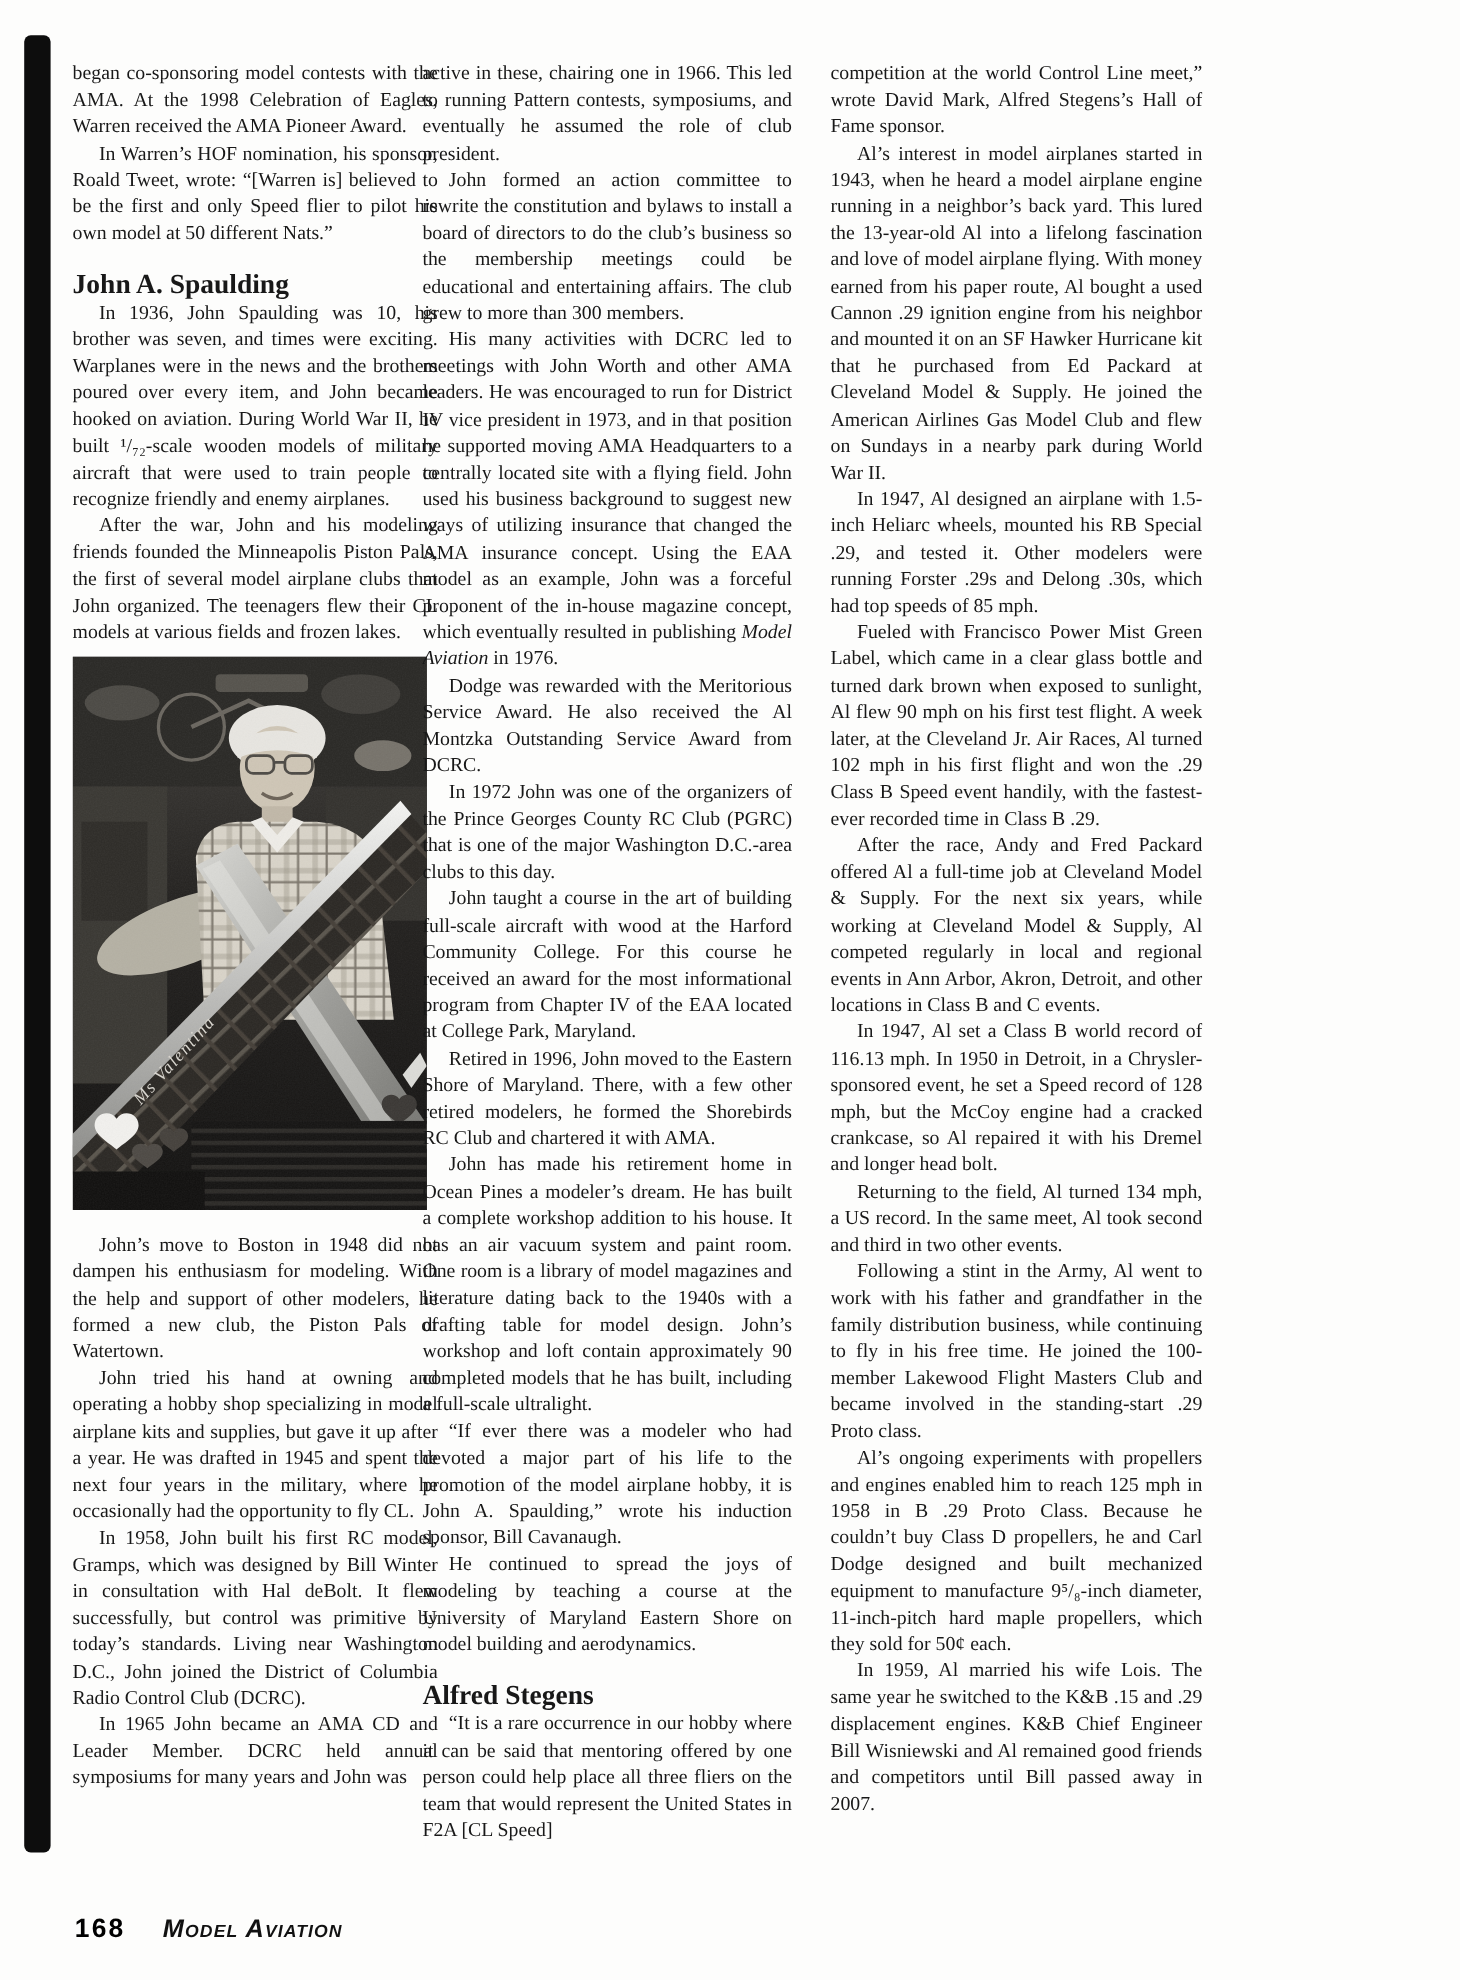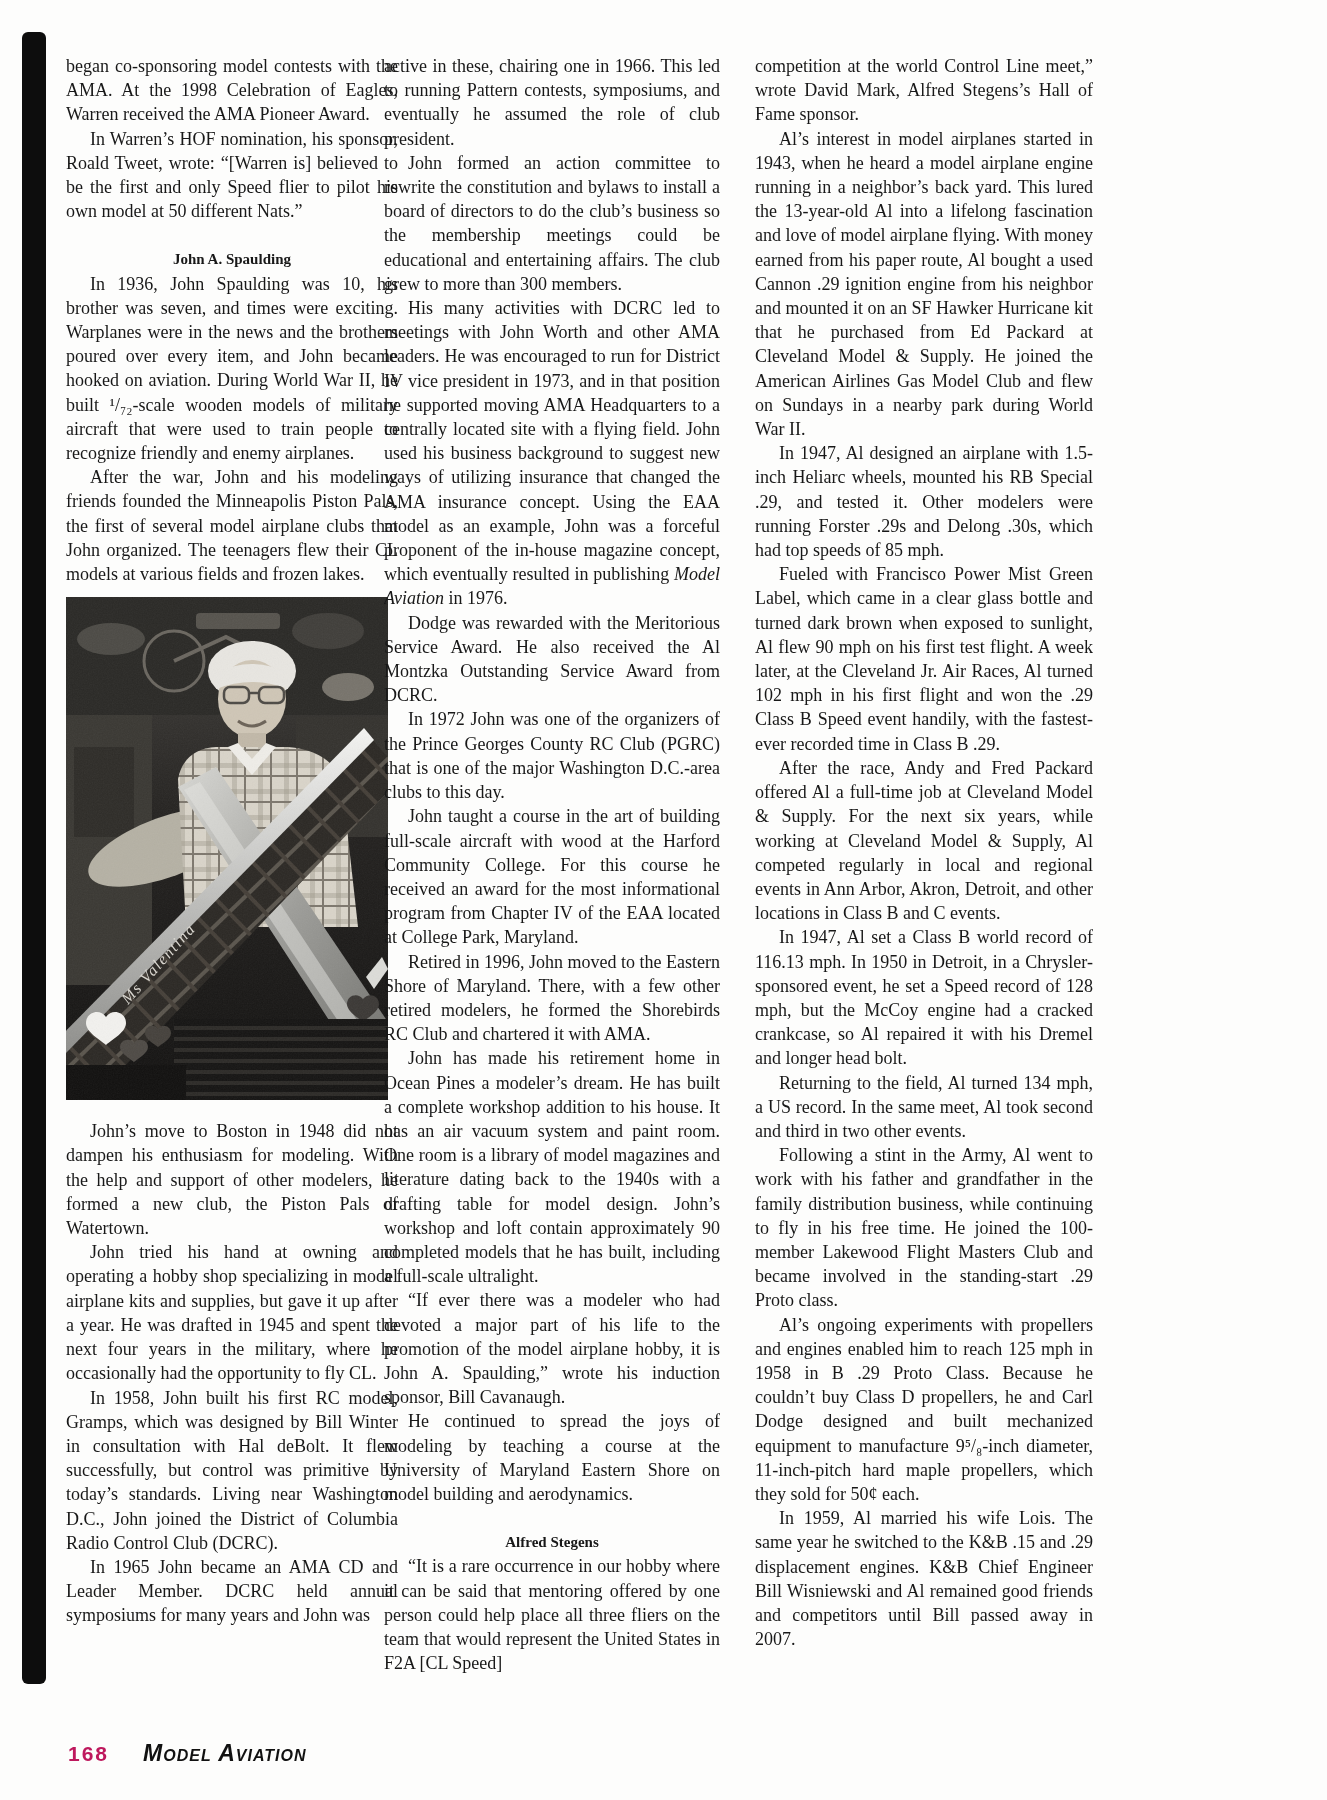--- a/index.html
+++ b/index.html
@@ -15,34 +15,34 @@
   .col{
     position:absolute;top:54px;height:1682px;overflow:hidden;
     font-size:18px;line-height:24.2px;text-align:justify;
   }
   .col-left{left:66px;width:332px;}
   .col-mid{left:384px;width:336px;}
   .col-right{left:755px;width:338px;}
   .col p{margin:0;text-indent:24px;}
   .col p.flush{text-indent:0;}
   .col h3{
-    margin:24px 0 0 0;font-size:15px;line-height:24.2px;
-    text-align:center;font-weight:700;
+    margin:24px 0 0 0;font-size:25px;line-height:24.2px;
+    font-weight:700;
   }
   figure.photo{
     margin:11px 0 19px 0;width:322px;height:503px;background:#1b1a19;
     overflow:hidden;
   }
   figure.photo svg{display:block;}
   .footer{
     position:absolute;left:68px;top:1740px;display:flex;align-items:baseline;gap:34px;
   }
   .page-number{
     font-family:"Liberation Sans","DejaVu Sans",sans-serif;
-    font-weight:700;font-size:21px;letter-spacing:2px;color:#be185d;
+    font-weight:700;font-size:24px;letter-spacing:2px;color:#000000;
   }
   .magazine-title{
     font-family:"Liberation Sans","DejaVu Sans",sans-serif;
     font-weight:700;font-style:italic;font-variant:small-caps;
     font-size:23px;letter-spacing:1px;color:#111;
   }
 </style>
 </head>
 <body>
 

